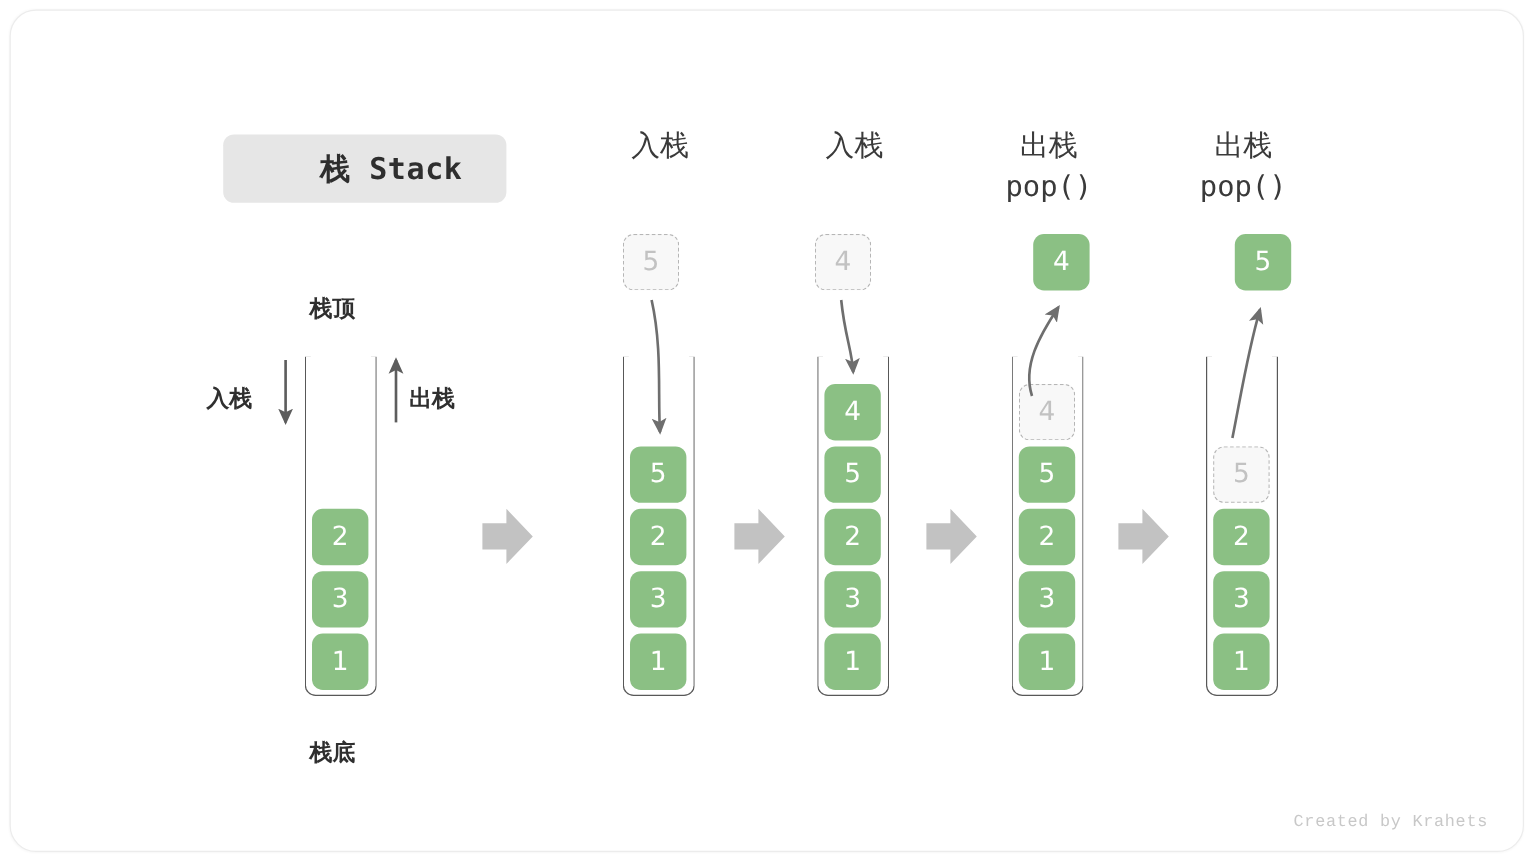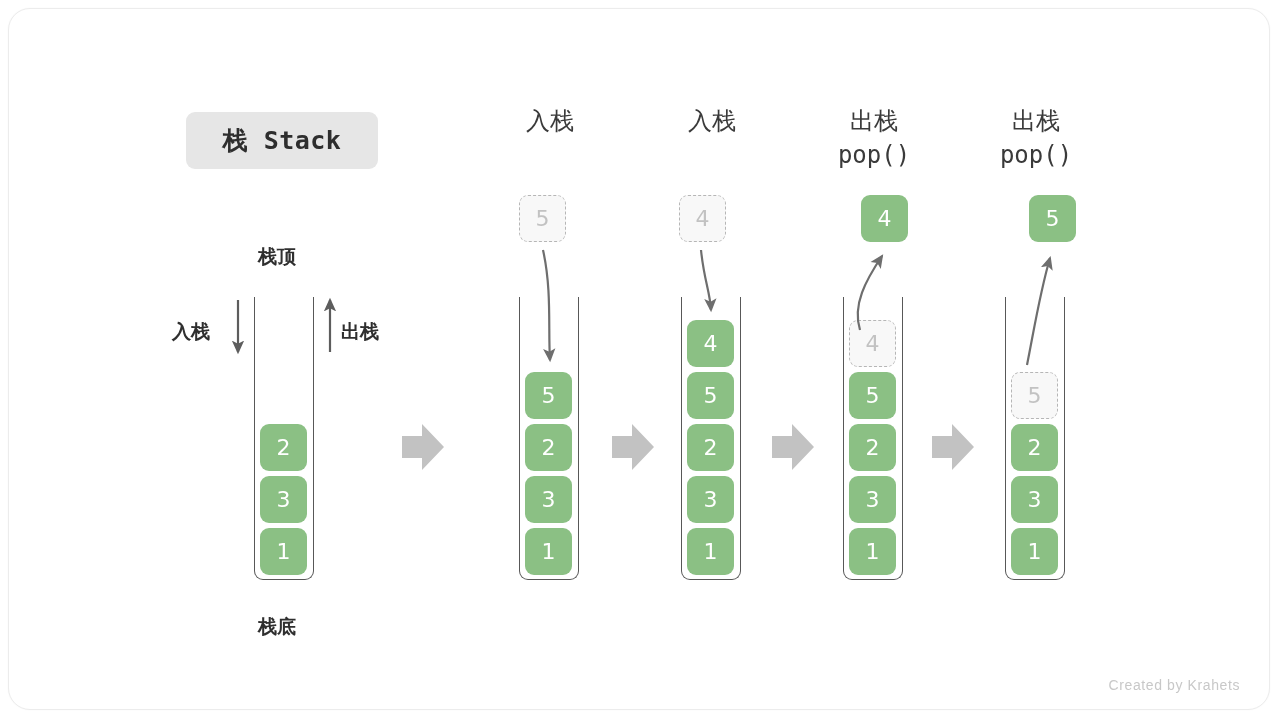--- a/index.html
+++ b/index.html
@@ -38,20 +38,21 @@
     background: #e6e6e6;
     border-radius: 9px;
     display: flex;
     align-items: center;
     justify-content: center;
     font-family: "DejaVu Sans Mono", "Liberation Mono", monospace;
     font-size: 25px;
     font-weight: bold;
     color: #2e2e2e;
     letter-spacing: 0.5px;
+    padding-left: 44px;
   }
 
   
   .op-header {
     position: absolute;
     top: 104px;
     width: 190px;
     text-align: center;
     line-height: 1.42;
     color: #3a3a3a;
@@ -123,21 +124,21 @@
     width: 1280px;
     height: 720px;
     pointer-events: none;
   }
 
   
   .credit {
     position: absolute;
     right: 40px;
     bottom: 27px;
-    font-family: Liberation Sans, sans-serif;
+    font-family: Liberation Mono, monospace;
     font-size: 14px;
     color: #c8c8c8;
     letter-spacing: 0.6px;
   }
 </style>
 </head>
 <body>
 
 <div id="canvas">
   <div class="card"></div>

